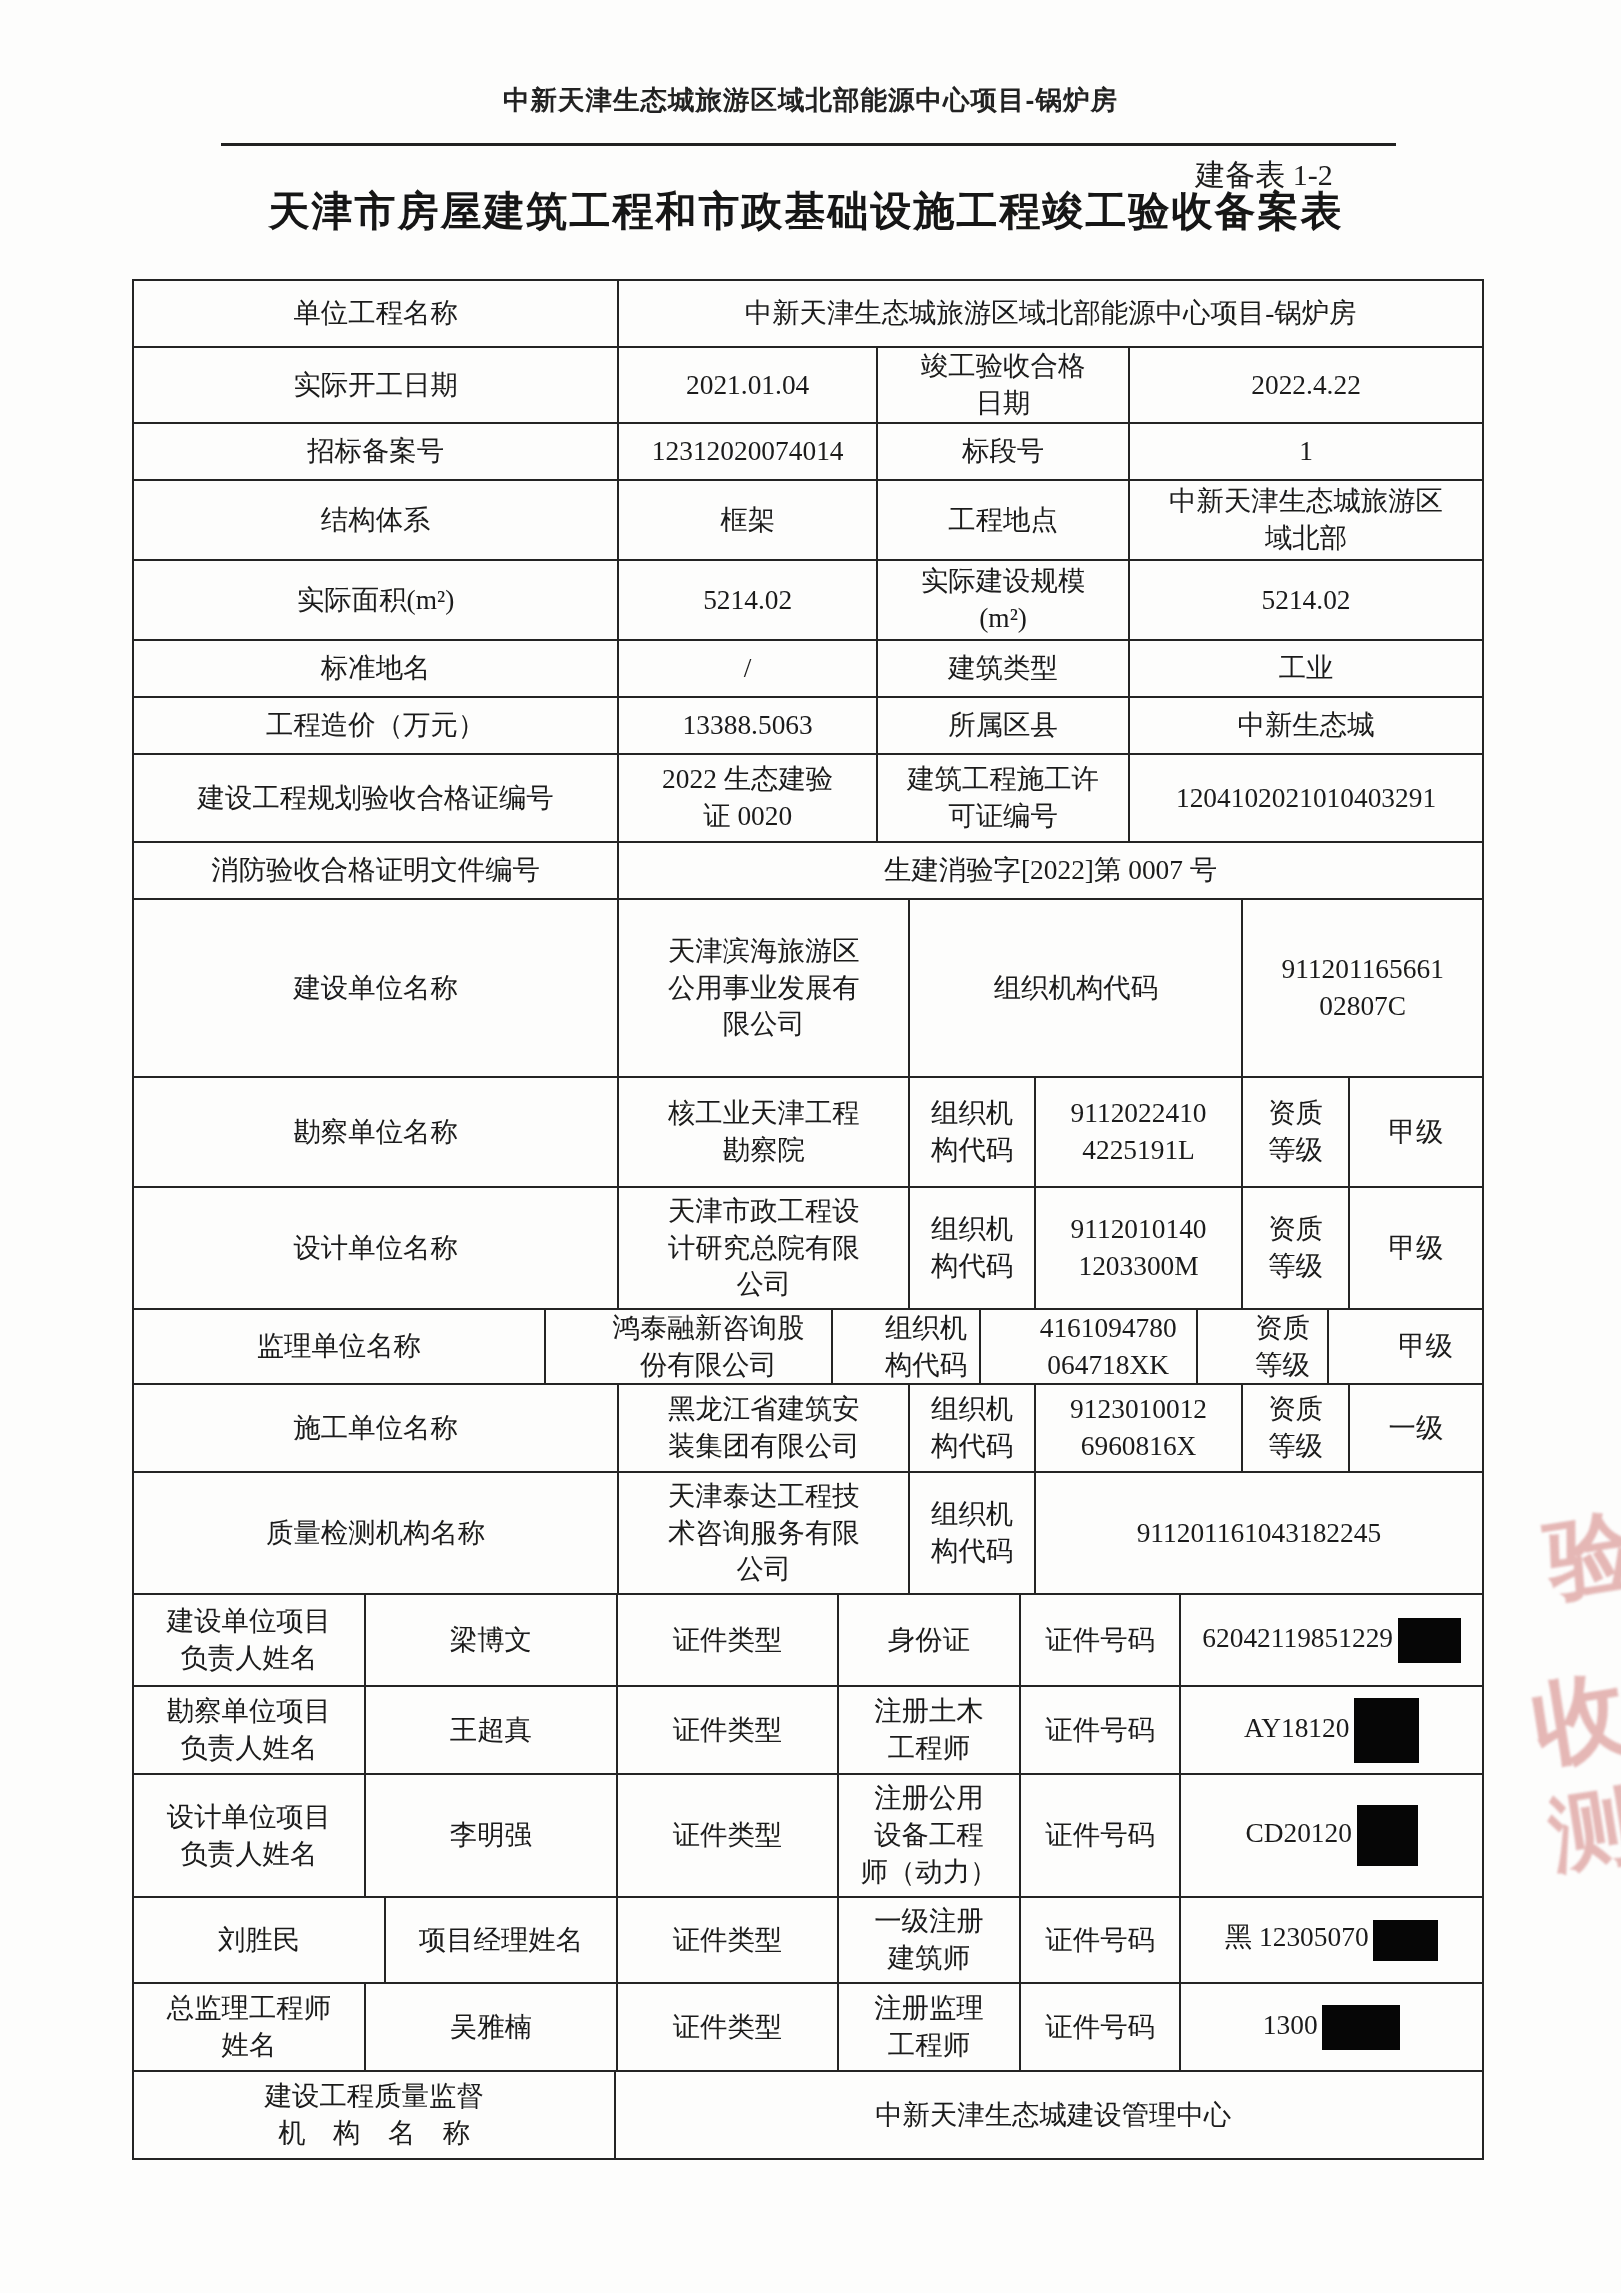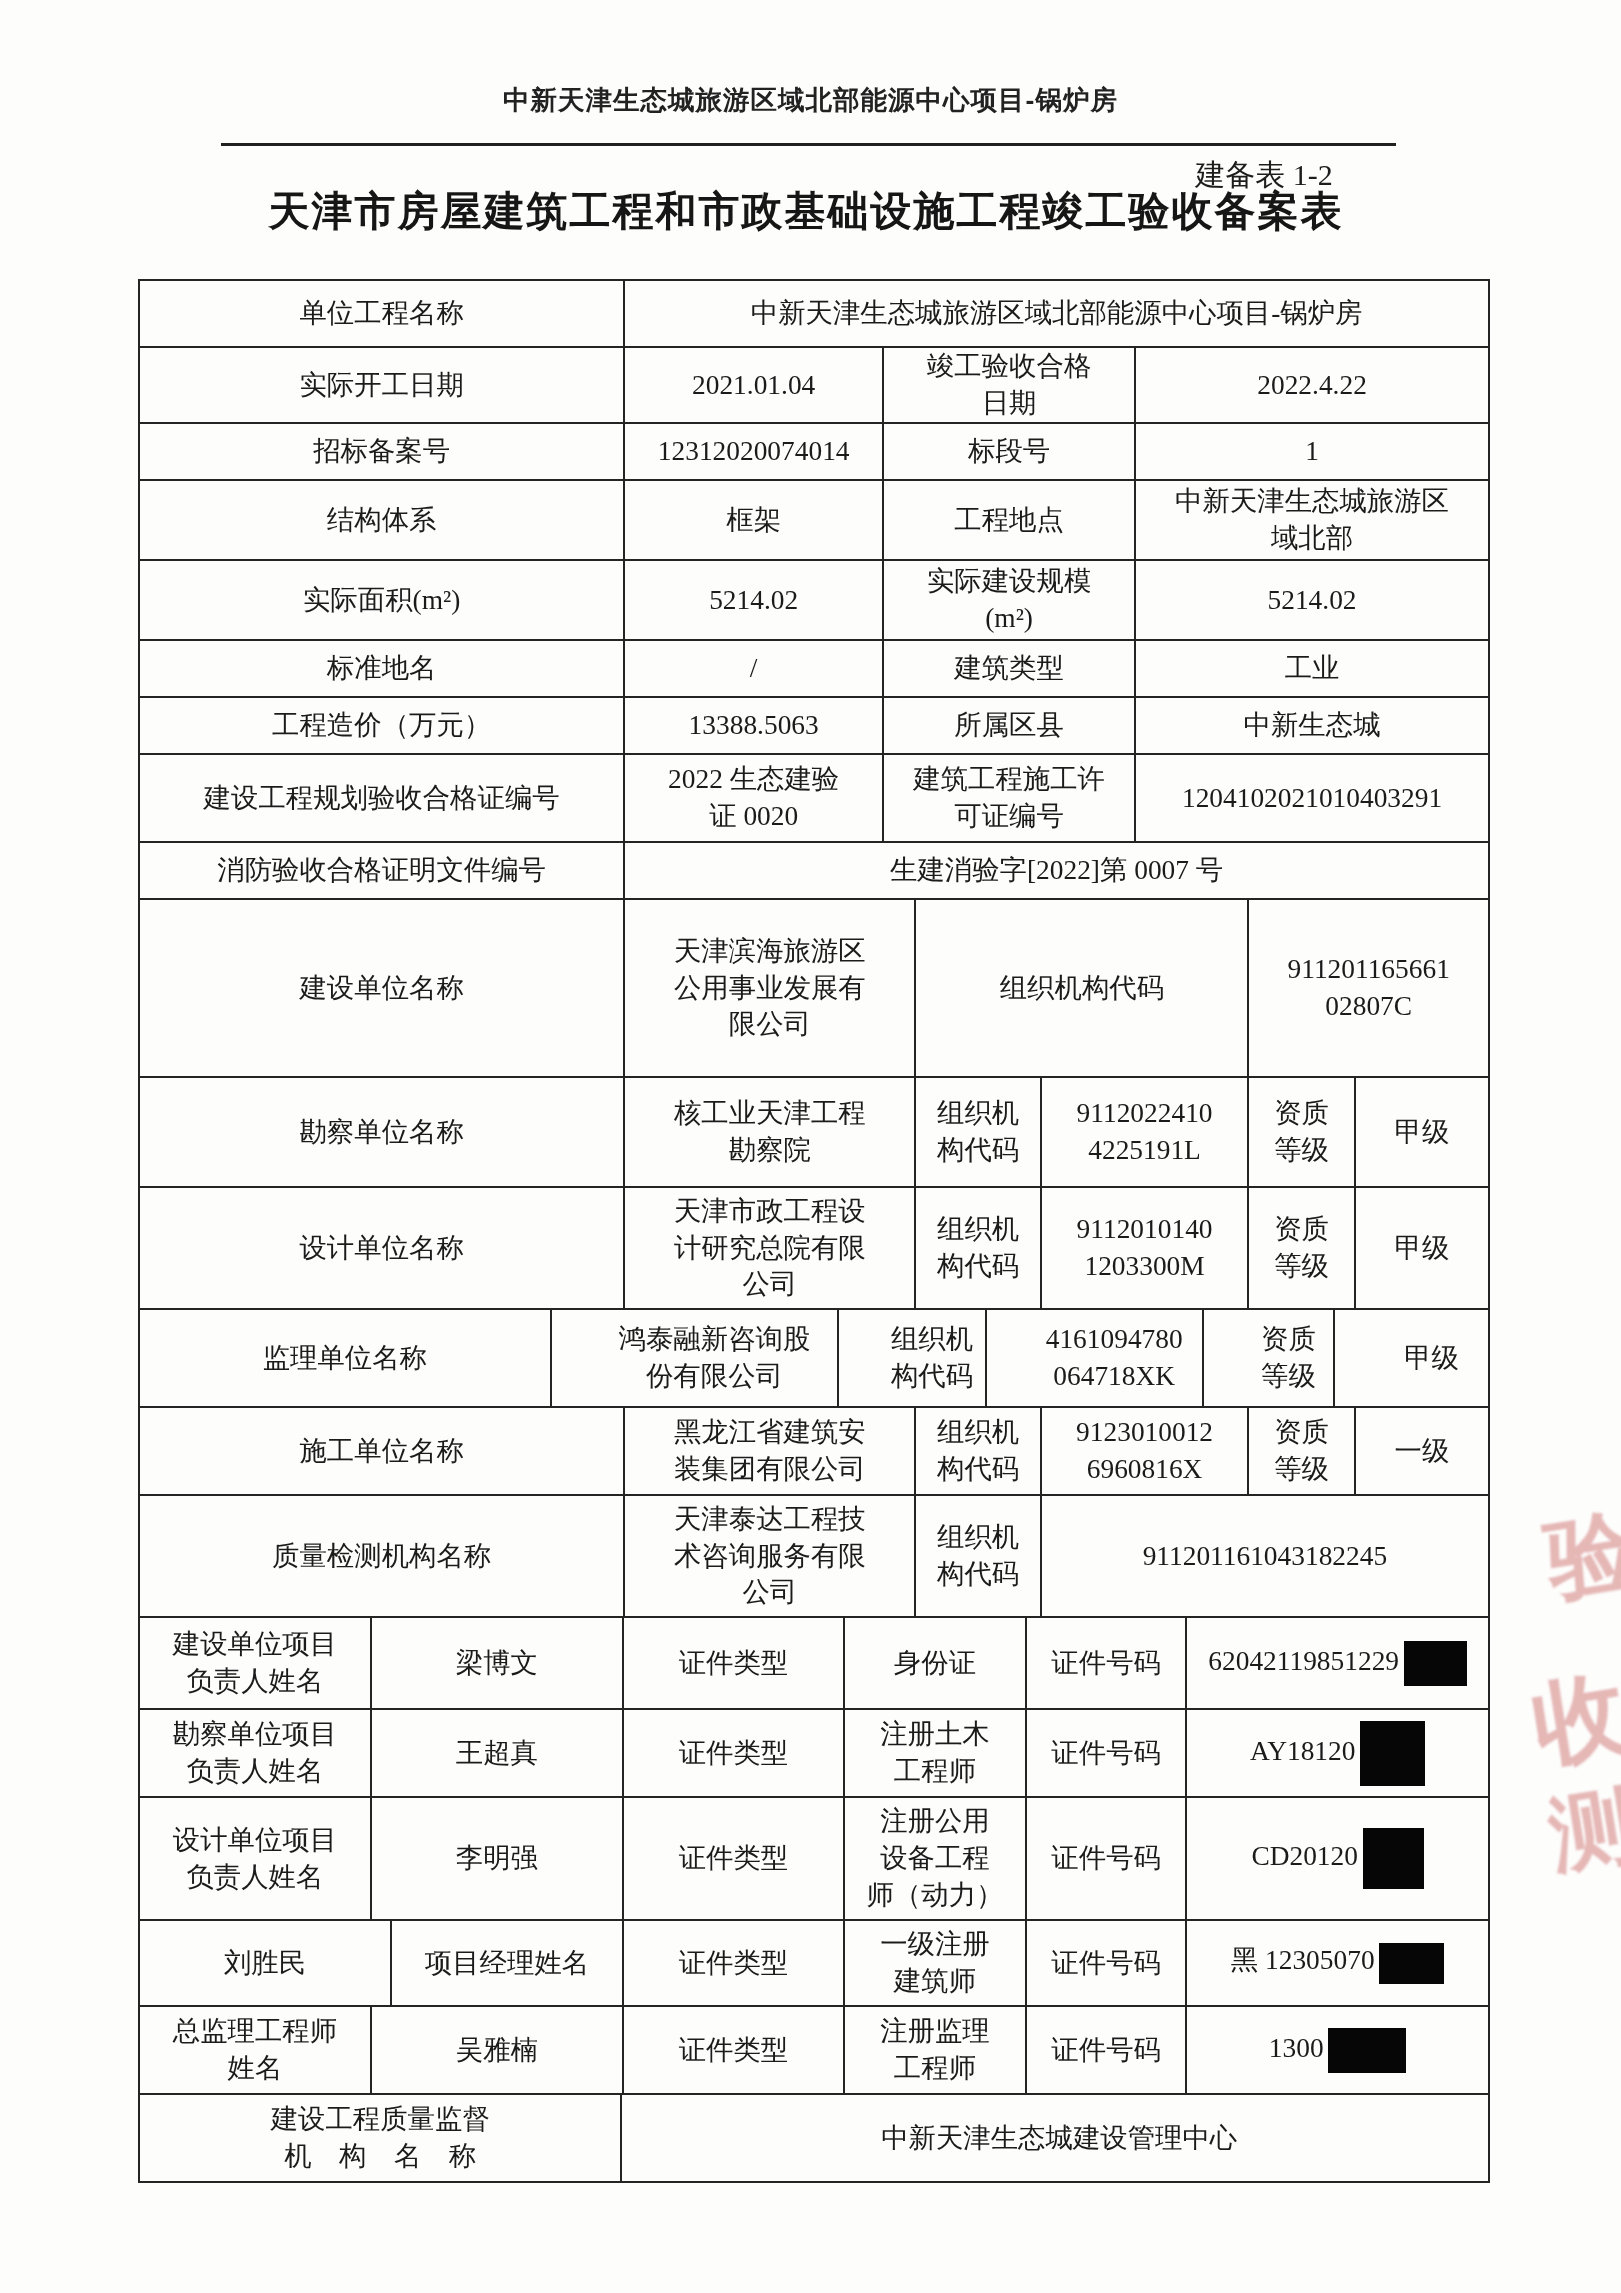--- a/index.html
+++ b/index.html
@@ -17,21 +17,21 @@
   .form-code{
     position:absolute;top:155px;left:1127px;width:274px;text-align:center;
     font-size:30px;color:#1d1d1d;
   }
   .title{
     position:absolute;top:184px;left:130px;width:1352px;margin:0;text-align:center;
     font-family:"Liberation Sans","DejaVu Sans",sans-serif;
     font-size:41px;font-weight:800;letter-spacing:2px;color:#161616;
   }
   .table{
-    position:absolute;top:279px;left:138px;width:1352px;
+    position:absolute;top:279px;left:132px;width:1352px;
     border:2.9px solid #242424;background:#fdfdfc;box-sizing:border-box;
   }
   .trow{display:flex;border-bottom:2px solid #242424;box-sizing:border-box;}
   .trow:last-child{border-bottom:none;}
   .cell{
     box-sizing:border-box;border-right:2px solid #242424;
     display:flex;align-items:center;justify-content:center;
     text-align:center;font-size:27.4px;line-height:1.34;padding:2px 3.9px;
     overflow:hidden;
   }
@@ -330,21 +330,21 @@
             <div>资质</div>
             <div>等级</div>
           </div>
         </div>
         <div class="cell" style="width: 9.8%;">
           <div class="txt">
             <div>甲级</div>
           </div>
         </div>
       </div>
-      <div class="trow" style="height: 98px; gap: 40px;">
+      <div class="trow" style="height: 75px; gap: 40px;">
         <div class="cell lbl" style="width: 36%;">
           <div class="txt">
             <div>监理单位名称</div>
           </div>
         </div>
         <div class="cell" style="width: 21.6%;">
           <div class="txt">
             <div>鸿泰融新咨询股</div>
             <div>份有限公司</div>
           </div>

